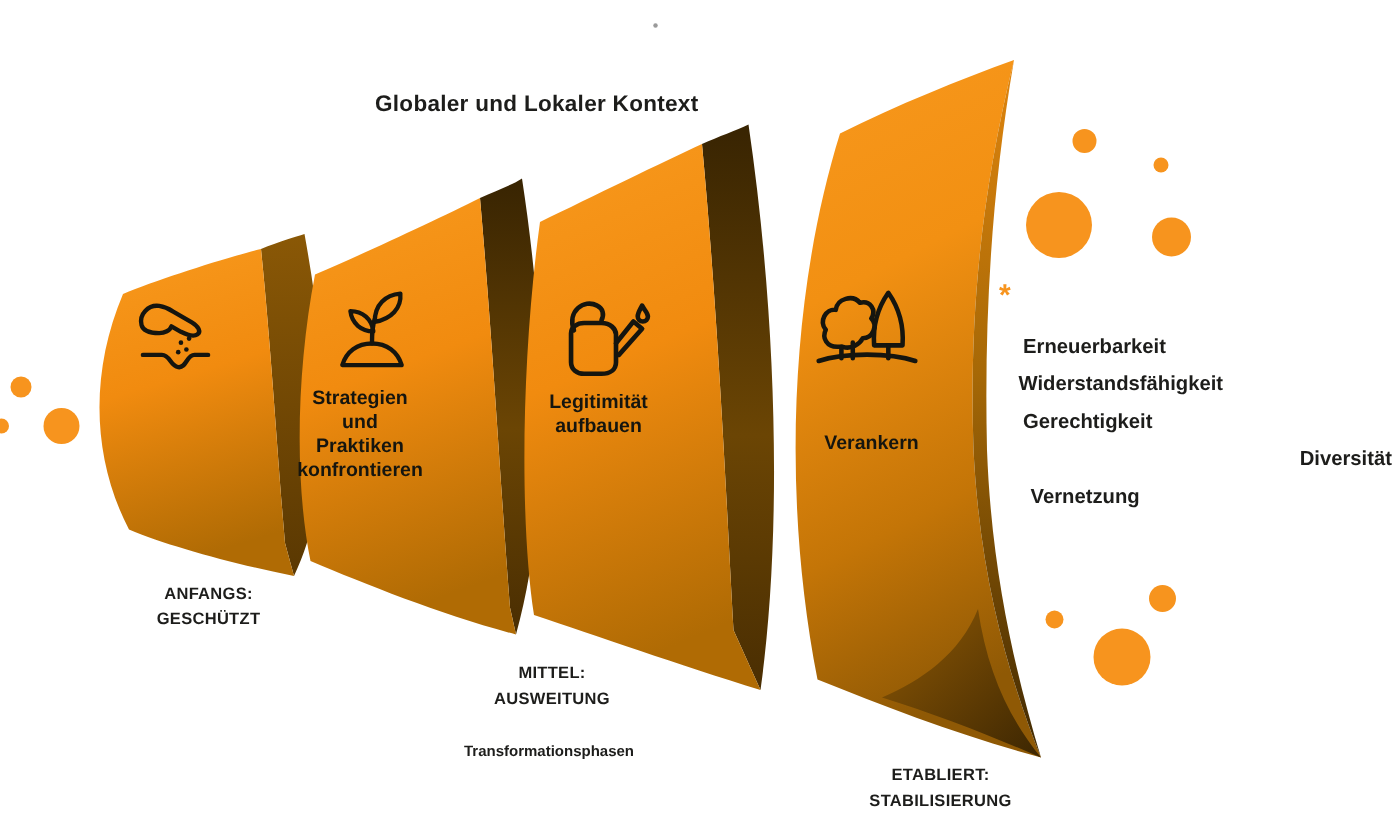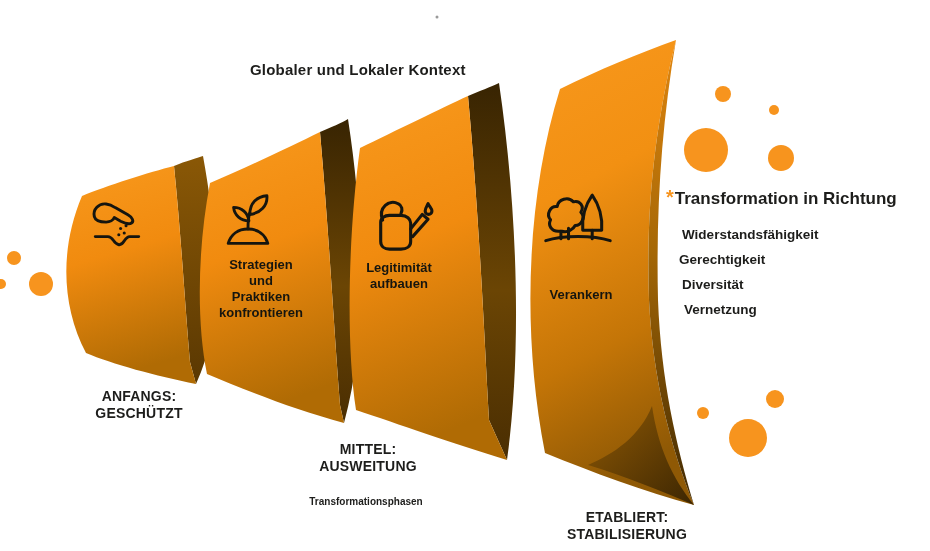--- a/index.html
+++ b/index.html
@@ -12,36 +12,36 @@
     position:absolute;left:250px;top:61px;width:232px;text-align:left;
     font-size:15px;font-weight:bold;letter-spacing:.2px;
   }
   .icon{position:absolute;}
   .icon svg{display:block;width:100%;height:100%;}
   .phase-label{
     position:absolute;text-align:center;font-weight:bold;font-size:13px;
     line-height:16px;white-space:pre-line;color:#15150f;
   }
   .stage-label{
-    position:absolute;text-align:center;font-weight:bold;font-size:14px;
+    position:absolute;text-align:center;font-weight:bold;font-size:11px;
     line-height:16.5px;white-space:pre-line;letter-spacing:.2px;
   }
   .axis-label{
     position:absolute;left:266px;top:496px;width:200px;text-align:center;
     font-weight:bold;font-size:10px;
   }
   .goals{position:absolute;left:666px;top:189px;width:262px;}
   .goals-heading{display:flex;align-items:flex-start;font-weight:bold;font-size:17px;line-height:20px;}
   .goals-heading .star{color:#F7941E;font-size:20px;line-height:16px;margin-right:1px;font-weight:bold;}
   .goal-items{margin-top:13px;}
   .goal-item{font-weight:bold;font-size:13.5px;line-height:25px;color:#1D1D1B;}
   .goal-item:nth-child(1){padding-left:16px;}
   .goal-item:nth-child(2){padding-left:13px;}
   .goal-item:nth-child(3){padding-left:16px;}
-  .goal-item:nth-child(4){padding-left:18px;}
+  .goal-item:nth-child(4){padding-left:18px;text-align:right;}
   .goal-item:nth-child(5){padding-left:21px;}
   .goal-item:nth-child(6){padding-left:25px;}
 </style>
 </head>
 <body>
 
 <div class="canvas">
 
   <svg class="bg-svg" viewBox="0 0 930 551" aria-hidden="true">
     <defs>
@@ -140,43 +140,43 @@
   <div class="icon" style="left:542px;top:186px;width:72px;height:62px;">
     <svg viewBox="0 0 76 64" fill="none" stroke="#15150f" stroke-width="3.2" stroke-linecap="round" stroke-linejoin="round">
       <path d="M4 57 C22 51 54 51 72 57"></path>
       <path d="M17 47 C10 47 6 41 9 35 C4 29 9 20 16 21 C17 13 28 10 33 16 C40 14 45 21 41 27 C46 32 42 41 35 41 C33 45 27 49 21 47 Z"></path>
       <path d="M20 47 L20 55 M28 44 L28 55"></path>
       <path d="M53 9 C46 19 42 32 43 46 L63 46 C64 32 60 19 53 9 Z"></path>
       <path d="M53 46 V55"></path>
     </svg>
   </div>
 
-  <div class="phase-label" style="left:201px;top:257px;width:120px;">Strategien
+  <div class="phase-label" style="left:180px;top:257px;width:120px;">Strategien
 und
 Praktiken
 konfrontieren</div>
   <div class="phase-label" style="left:339px;top:260px;width:120px;">Legitimität
 aufbauen</div>
   <div class="phase-label" style="left:521px;top:287px;width:120px;">Verankern</div>
 
   <div class="stage-label" style="left:69px;top:388px;width:140px;">ANFANGS:
 GESCHÜTZT</div>
   <div class="stage-label" style="left:298px;top:441px;width:140px;">MITTEL:
 AUSWEITUNG</div>
   <div class="stage-label" style="left:557px;top:509px;width:140px;">ETABLIERT:
 STABILISIERUNG</div>
 
   <div class="axis-label">Transformationsphasen</div>
 
   <div class="goals">
     <div class="goals-heading">
       <span class="star">*</span>
-      <span>Transformation in Richtung</span>
     </div>
     <div class="goal-items">
+      <div class="goal-item">Erneuerbarkeit</div>
       <div class="goal-item">Widerstandsfähigkeit</div>
       <div class="goal-item">Gerechtigkeit</div>
       <div class="goal-item">Diversität</div>
       <div class="goal-item">Vernetzung</div>
     </div>
   </div>
 
 </div>
 
 </body></html>

